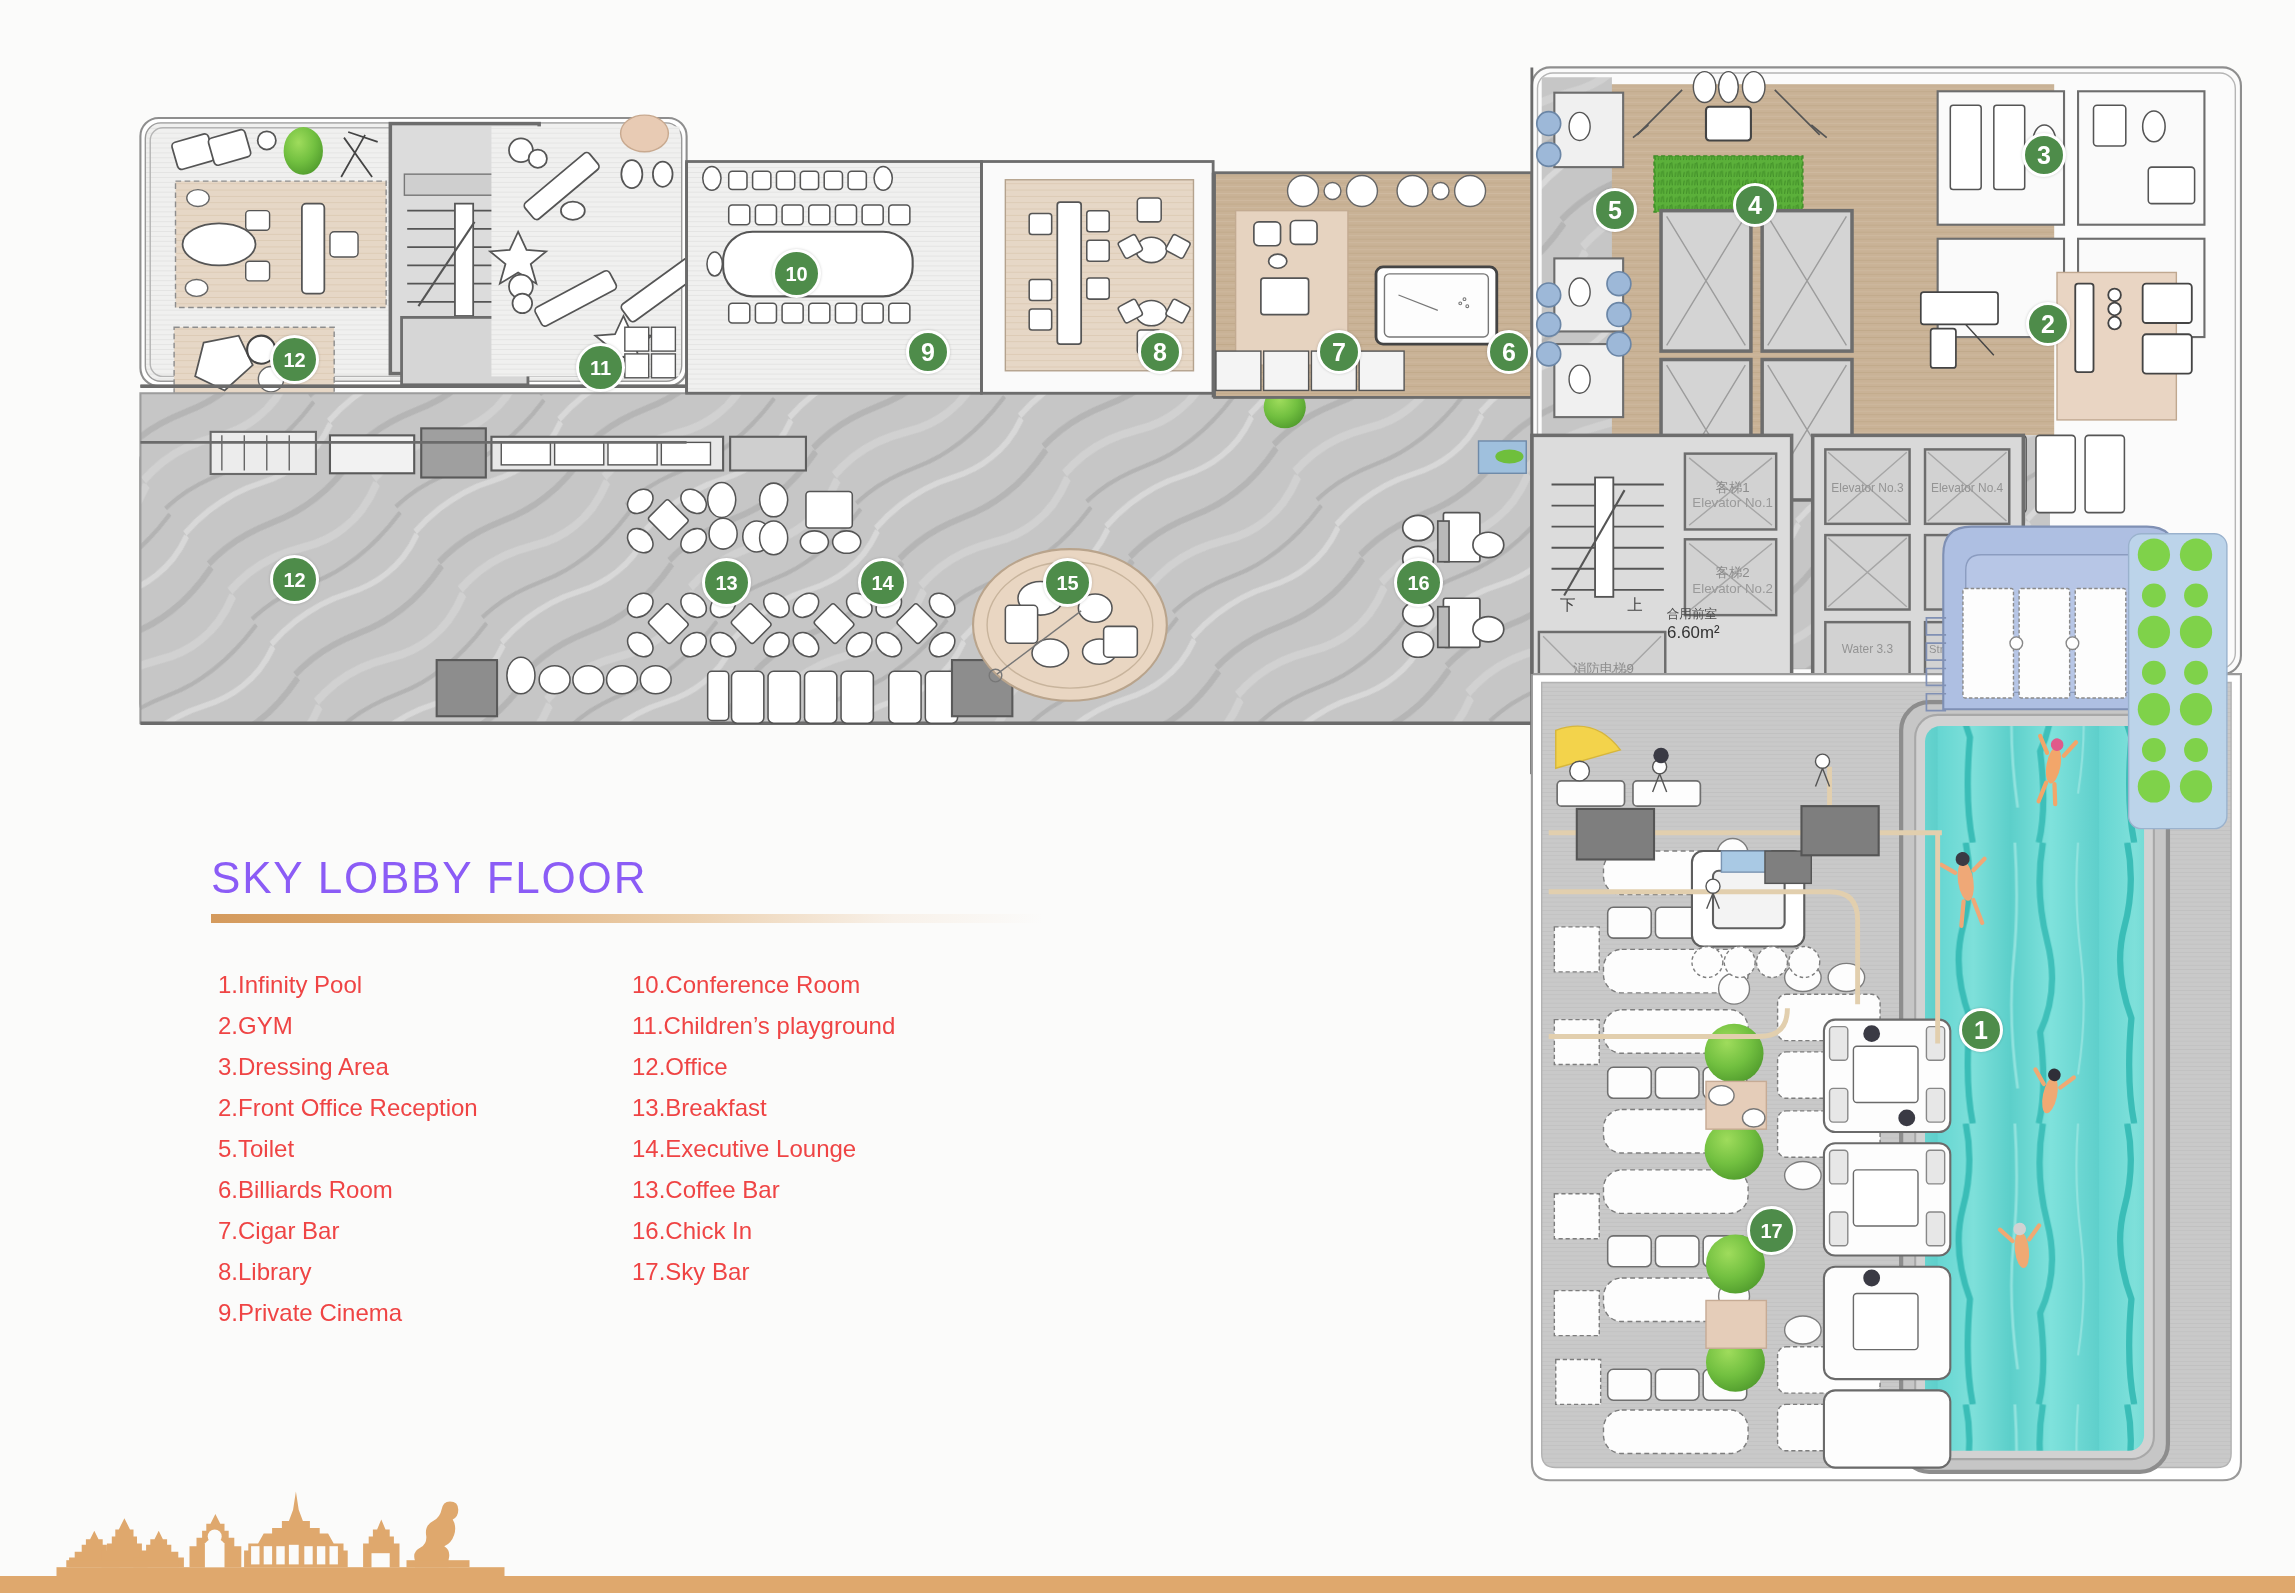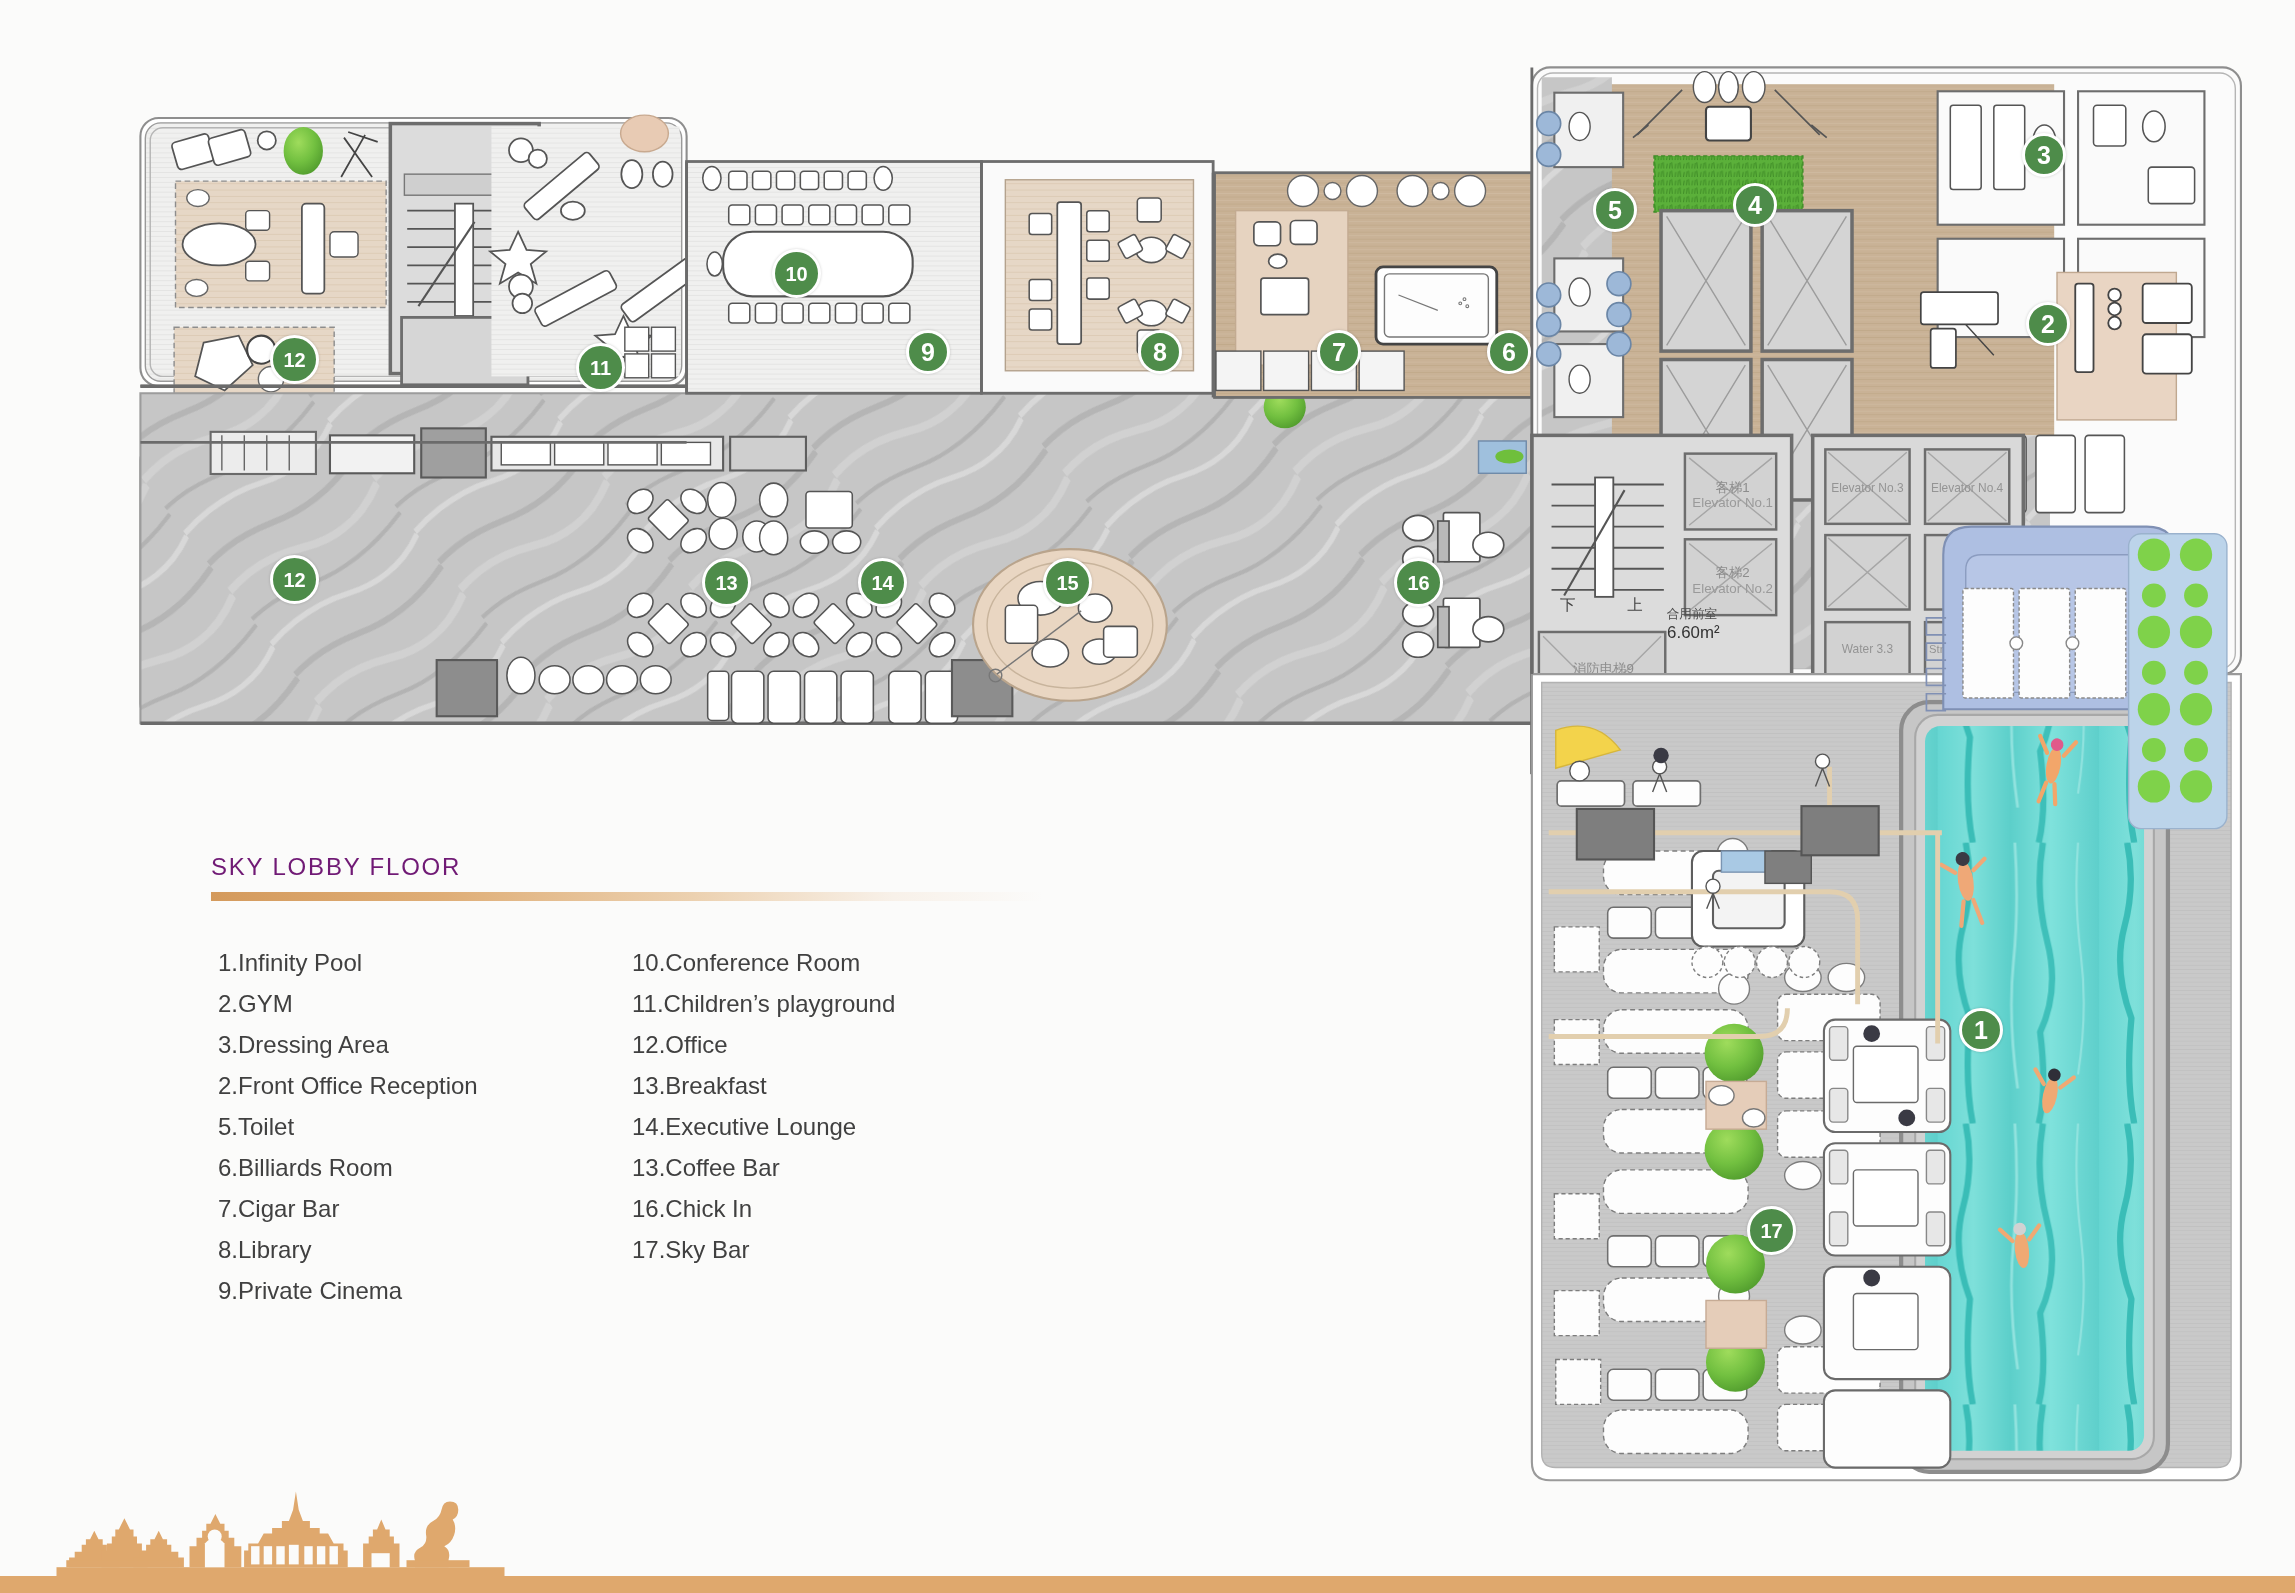--- a/index.html
+++ b/index.html
@@ -16,31 +16,31 @@
     position:absolute;left:0;bottom:0;width:2295px;height:18px;
     background:#dfa86d;z-index:3;
   }
   .skyline{
     position:absolute;left:56px;bottom:17px;width:449px;height:91px;z-index:4;
   }
 
   
   .legend-wrap{position:absolute;left:211px;top:853px;width:843px;z-index:6;}
   .legend-title{
-    font-size:24px;letter-spacing:1.8px;color:#701a75;font-weight:400;
+    font-size:44px;letter-spacing:1.8px;color:#8b5cf6;font-weight:400;
     font-family:"Liberation Sans", sans-serif;margin:0;white-space:nowrap;
   }
   .legend-rule{
     margin-top:11.2px;height:8.4px;width:832px;
     background:linear-gradient(90deg,#d49a5c 0%,#dfae77 28%,#ecd1b0 58%,#f8f1e9 82%,rgba(255,255,255,0) 100%);
   }
   .legend-cols{display:flex;margin-top:41px;}
   .legend-col{width:421px;}
   .legend-item{
-    font-size:24px;line-height:41px;color:#404040;white-space:nowrap;
+    font-size:24px;line-height:41px;color:#ef4444;white-space:nowrap;
     font-family:"Liberation Sans", sans-serif;
   }
   .legend-col.left .legend-item{padding-left:7px;}
   .legend-col.right .legend-item{padding-left:0px;}
 
   
   .plan{position:absolute;left:0;top:0;width:2295px;height:1594px;z-index:2;}
 
   
   .marker{

